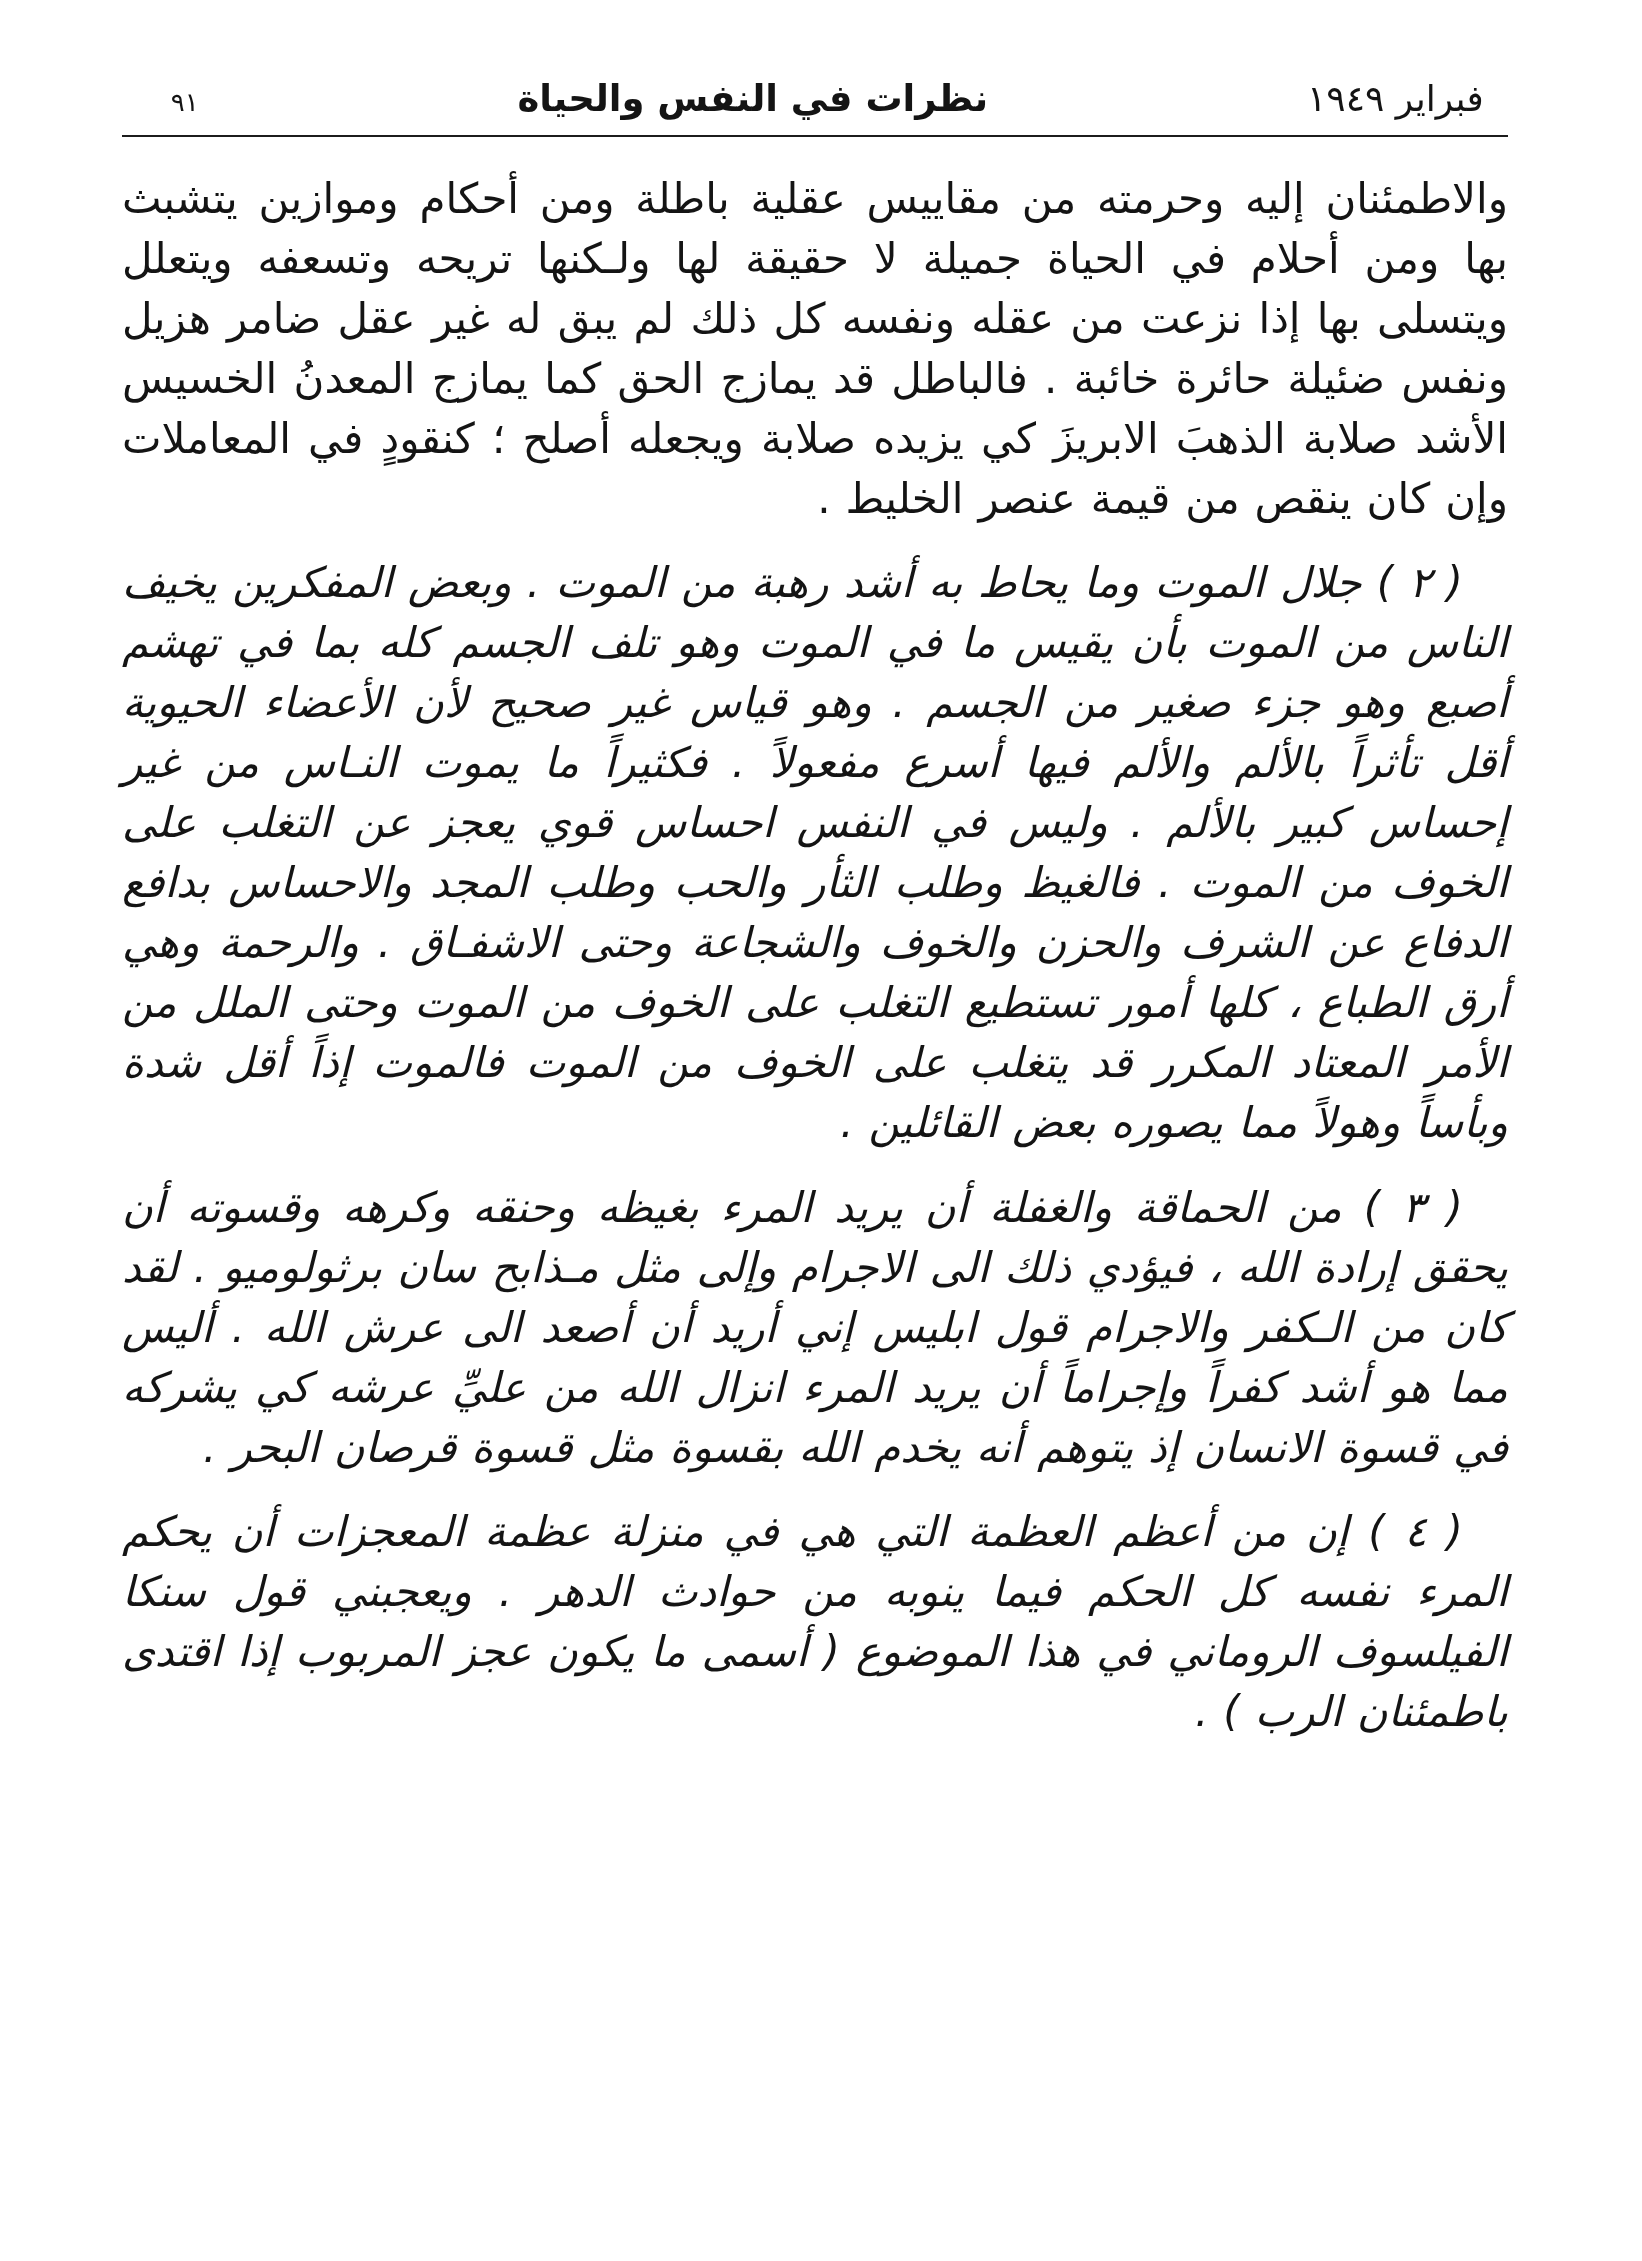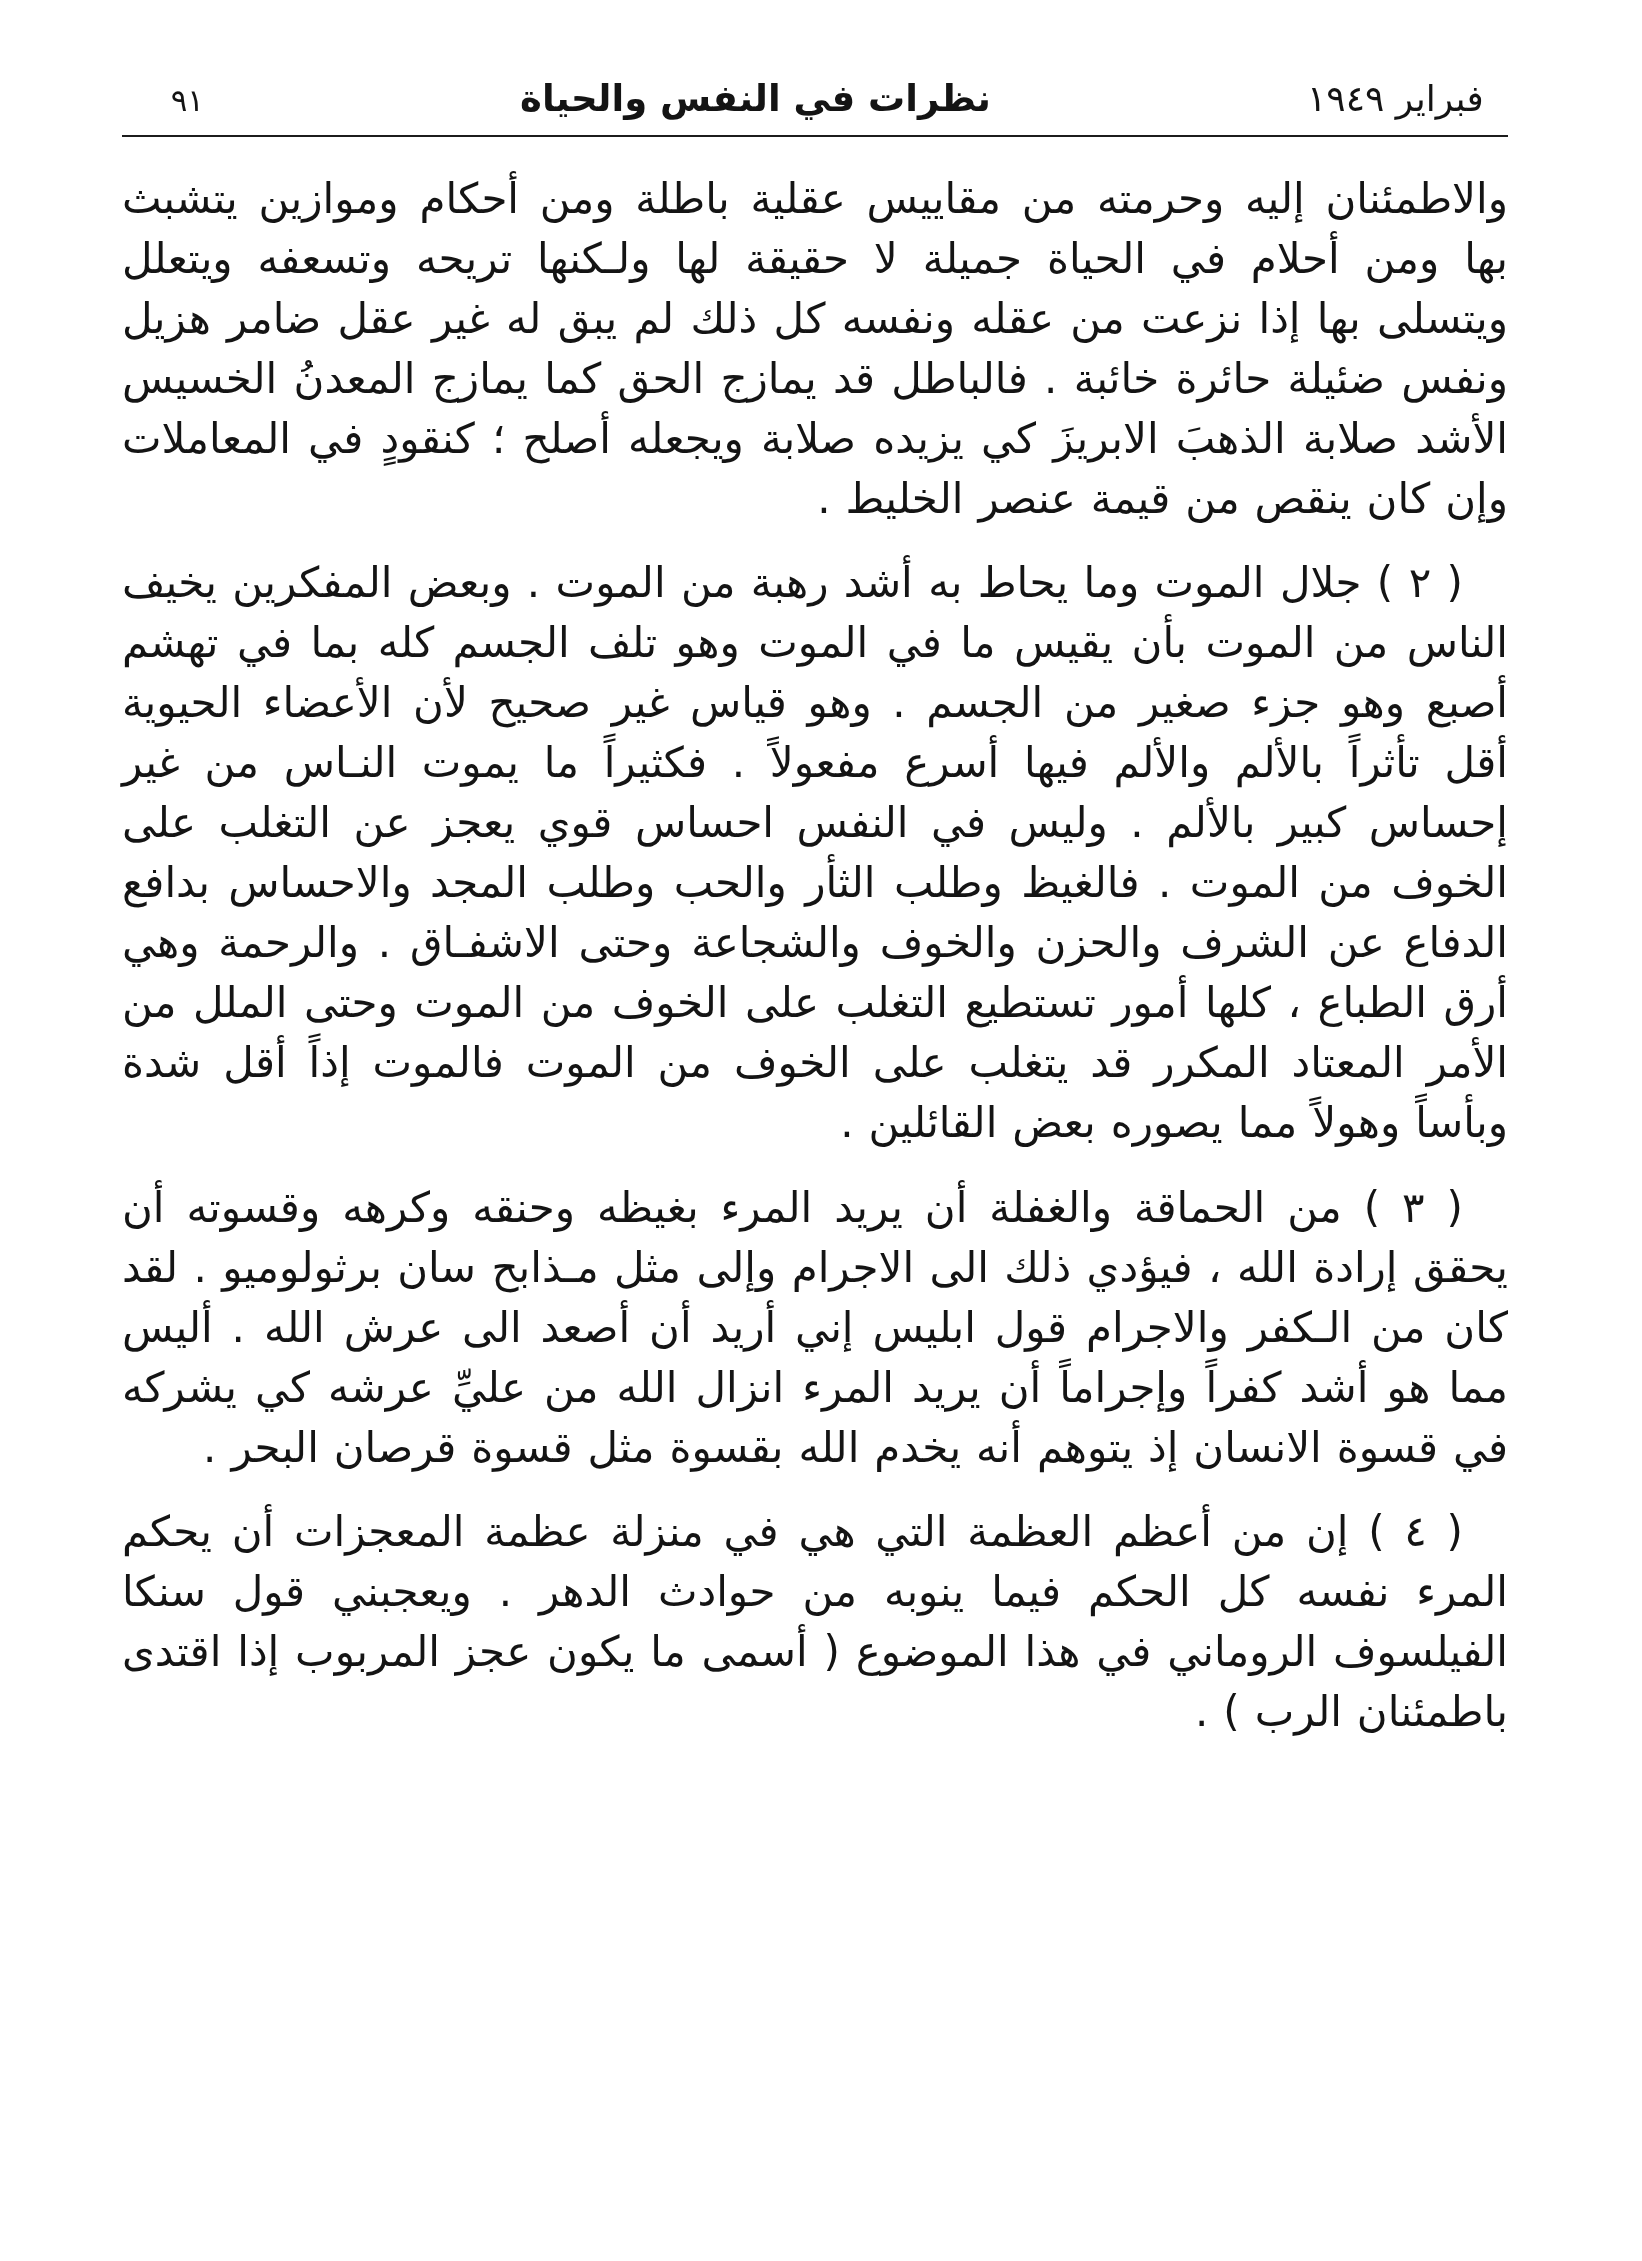--- a/index.html
+++ b/index.html
@@ -36,40 +36,41 @@
     letter-spacing: 0.8px;
     white-space: nowrap;
   }
   .header-title {
     font-size: 37px;
     font-weight: bold;
     white-space: nowrap;
     text-align: center;
   }
   .header-pagenum {
-    font-size: 31px;
+    font-size: 26px;
     white-space: nowrap;
     padding-left: 16.2px;
   }
   .header-rule {
     height: 0;
     border: none;
     border-top: 2.4px solid #1c1c1c;
     margin: 0 0 32.5px 0;
   }
   .body-text p {
     direction: rtl;
     text-align: justify;
     font-size: 42px;
     line-height: 60px;
     margin: 0 0 24.4px 0;
     word-spacing: 1.6px;
   }
   .body-text p.indented {
     text-indent: 45px;
+    font-style: italic;
   }
 </style>
 </head>
 <body>
 
 <div class="scan-page">
   <div class="page-inner">
 
     <div class="page-header">
       <span class="header-date">فبراير ١٩٤٩</span>

